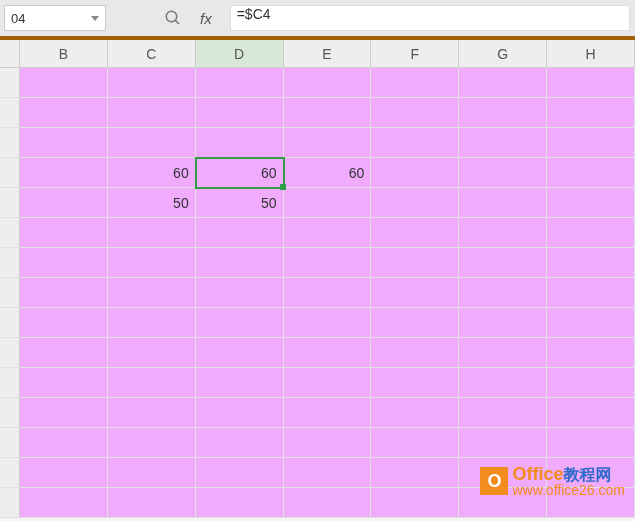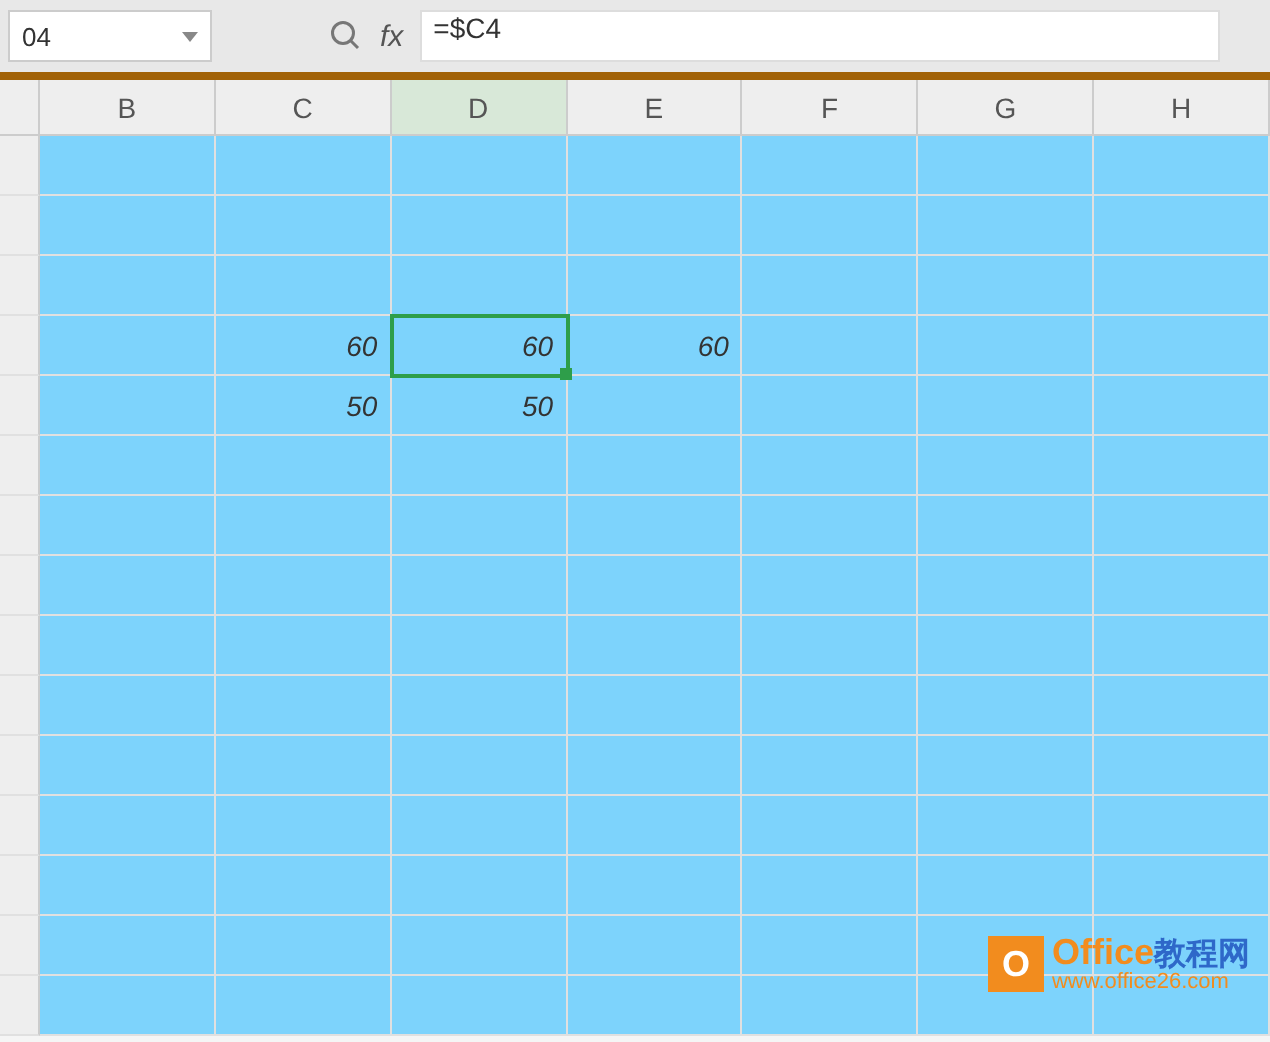--- a/index.html
+++ b/index.html
@@ -34,21 +34,21 @@
     .name-box-text { color: #333; font-size: 13px; }
     .dropdown-arrow {
       width: 0; height: 0;
       border-left: 4px solid transparent;
       border-right: 4px solid transparent;
       border-top: 5px solid #888;
     }
     .fx-area {
       display: flex;
       align-items: center;
-      gap: 8px;
+      gap: 18px;
       margin-left: 50px;
     }
     .icon-svg { width: 18px; height: 18px; }
     .fx-label { font-style: italic; font-size: 15px; color: #555; }
     .formula-input {
       background: #fff;
       border: 1px solid #ddd;
       height: 26px;
       width: 400px;
       padding: 0 6px;
@@ -73,22 +73,21 @@
       border-right: 1px solid #ccc;
       display: flex;
       align-items: center;
       justify-content: center;
       color: #555;
       font-size: 14px;
     }
     .col-hdr.active { background: #d8e8d8; }
     .grid-body {
       position: relative;
-      background: #7dd3fc;
-      font-style: italic;
+      background: #f0abfc;
     }
     .grid-row {
       display: flex;
       height: 30px;
     }
     .row-hdr {
       width: 20px;
       border-right: 1px solid #ccc;
       border-bottom: 1px solid #e0e0e0;
       background: #eee;
@@ -132,21 +131,21 @@
       display: flex;
       align-items: center;
       justify-content: center;
       color: #fff;
       font-weight: bold;
       font-size: 18px;
     }
     .wm-text { display: flex; flex-direction: column; line-height: 1; }
     .wm-title { color: #f28c1e; font-size: 18px; font-weight: bold; }
     .wm-title .cn { color: #2e68c9; font-size: 16px; }
-    .wm-url { color: #f28c1e; font-size: 11px; }
+    .wm-url { color: #f28c1e; font-size: 14px; }
   </style>
 </head>
 <body>
 
 <div class="top-toolbar">
   <div class="name-box">
     <span class="name-box-text">04</span>
     <span class="dropdown-arrow"></span>
   </div>
   <div class="fx-area">

